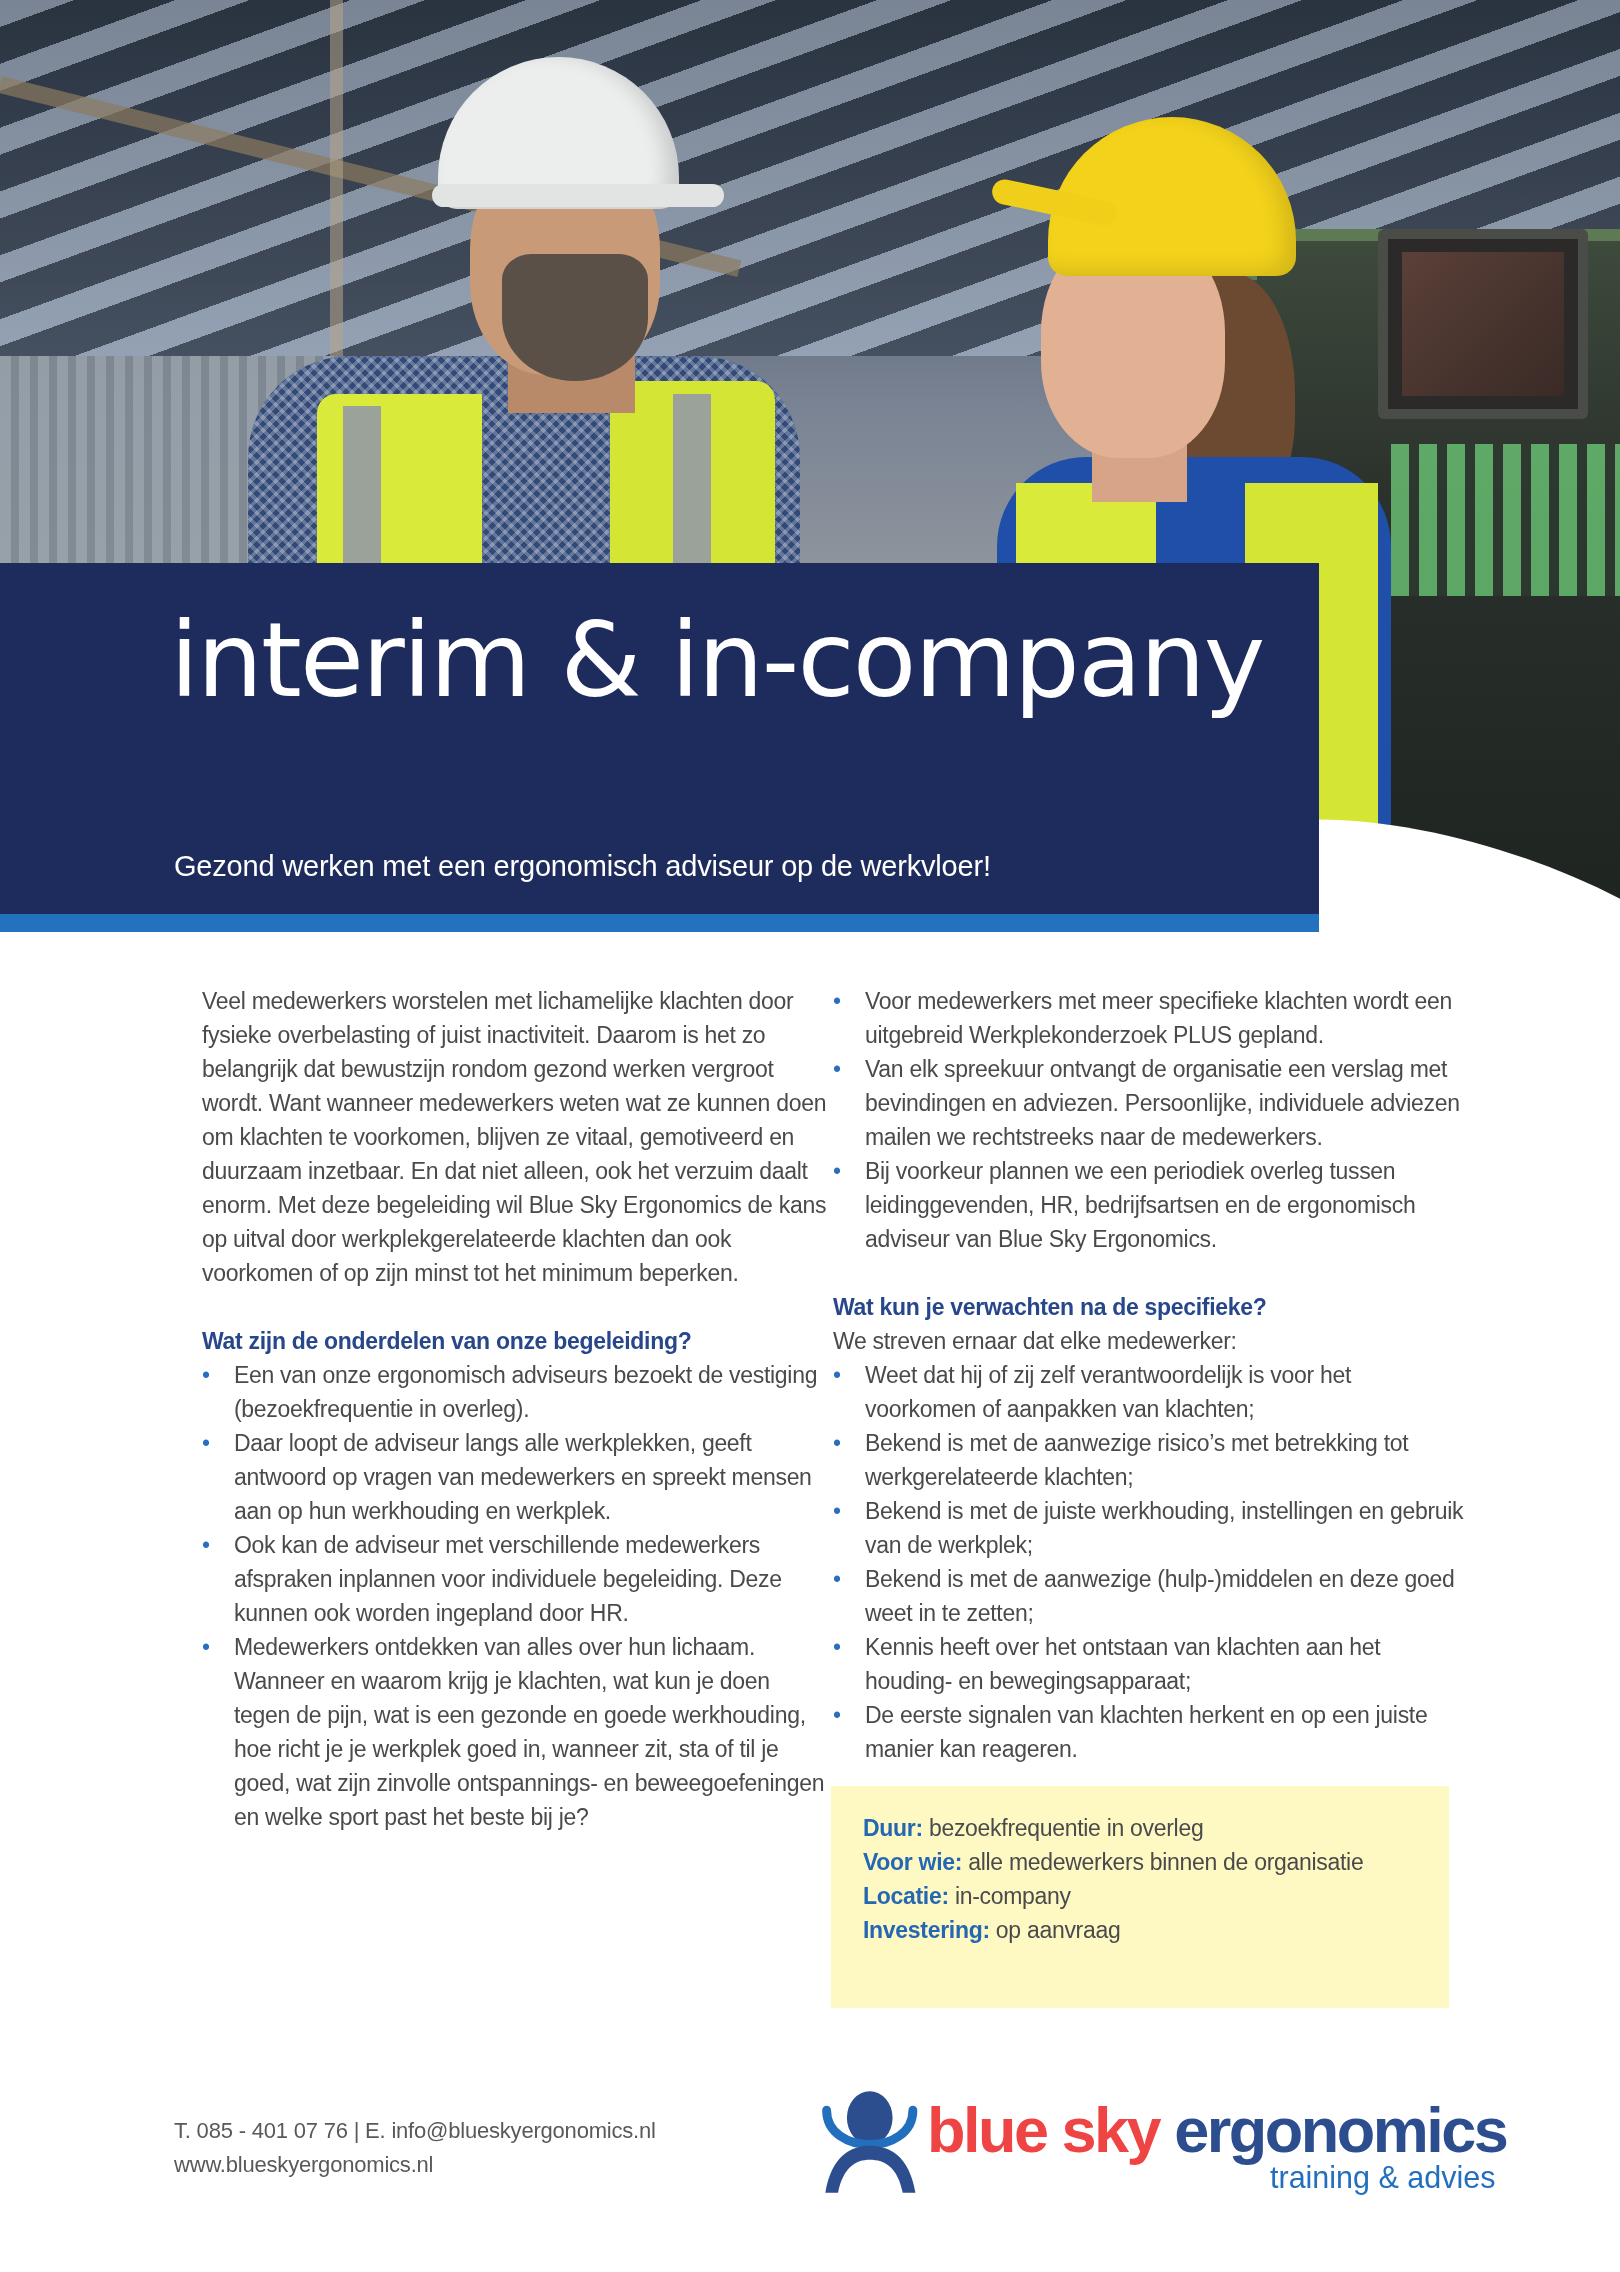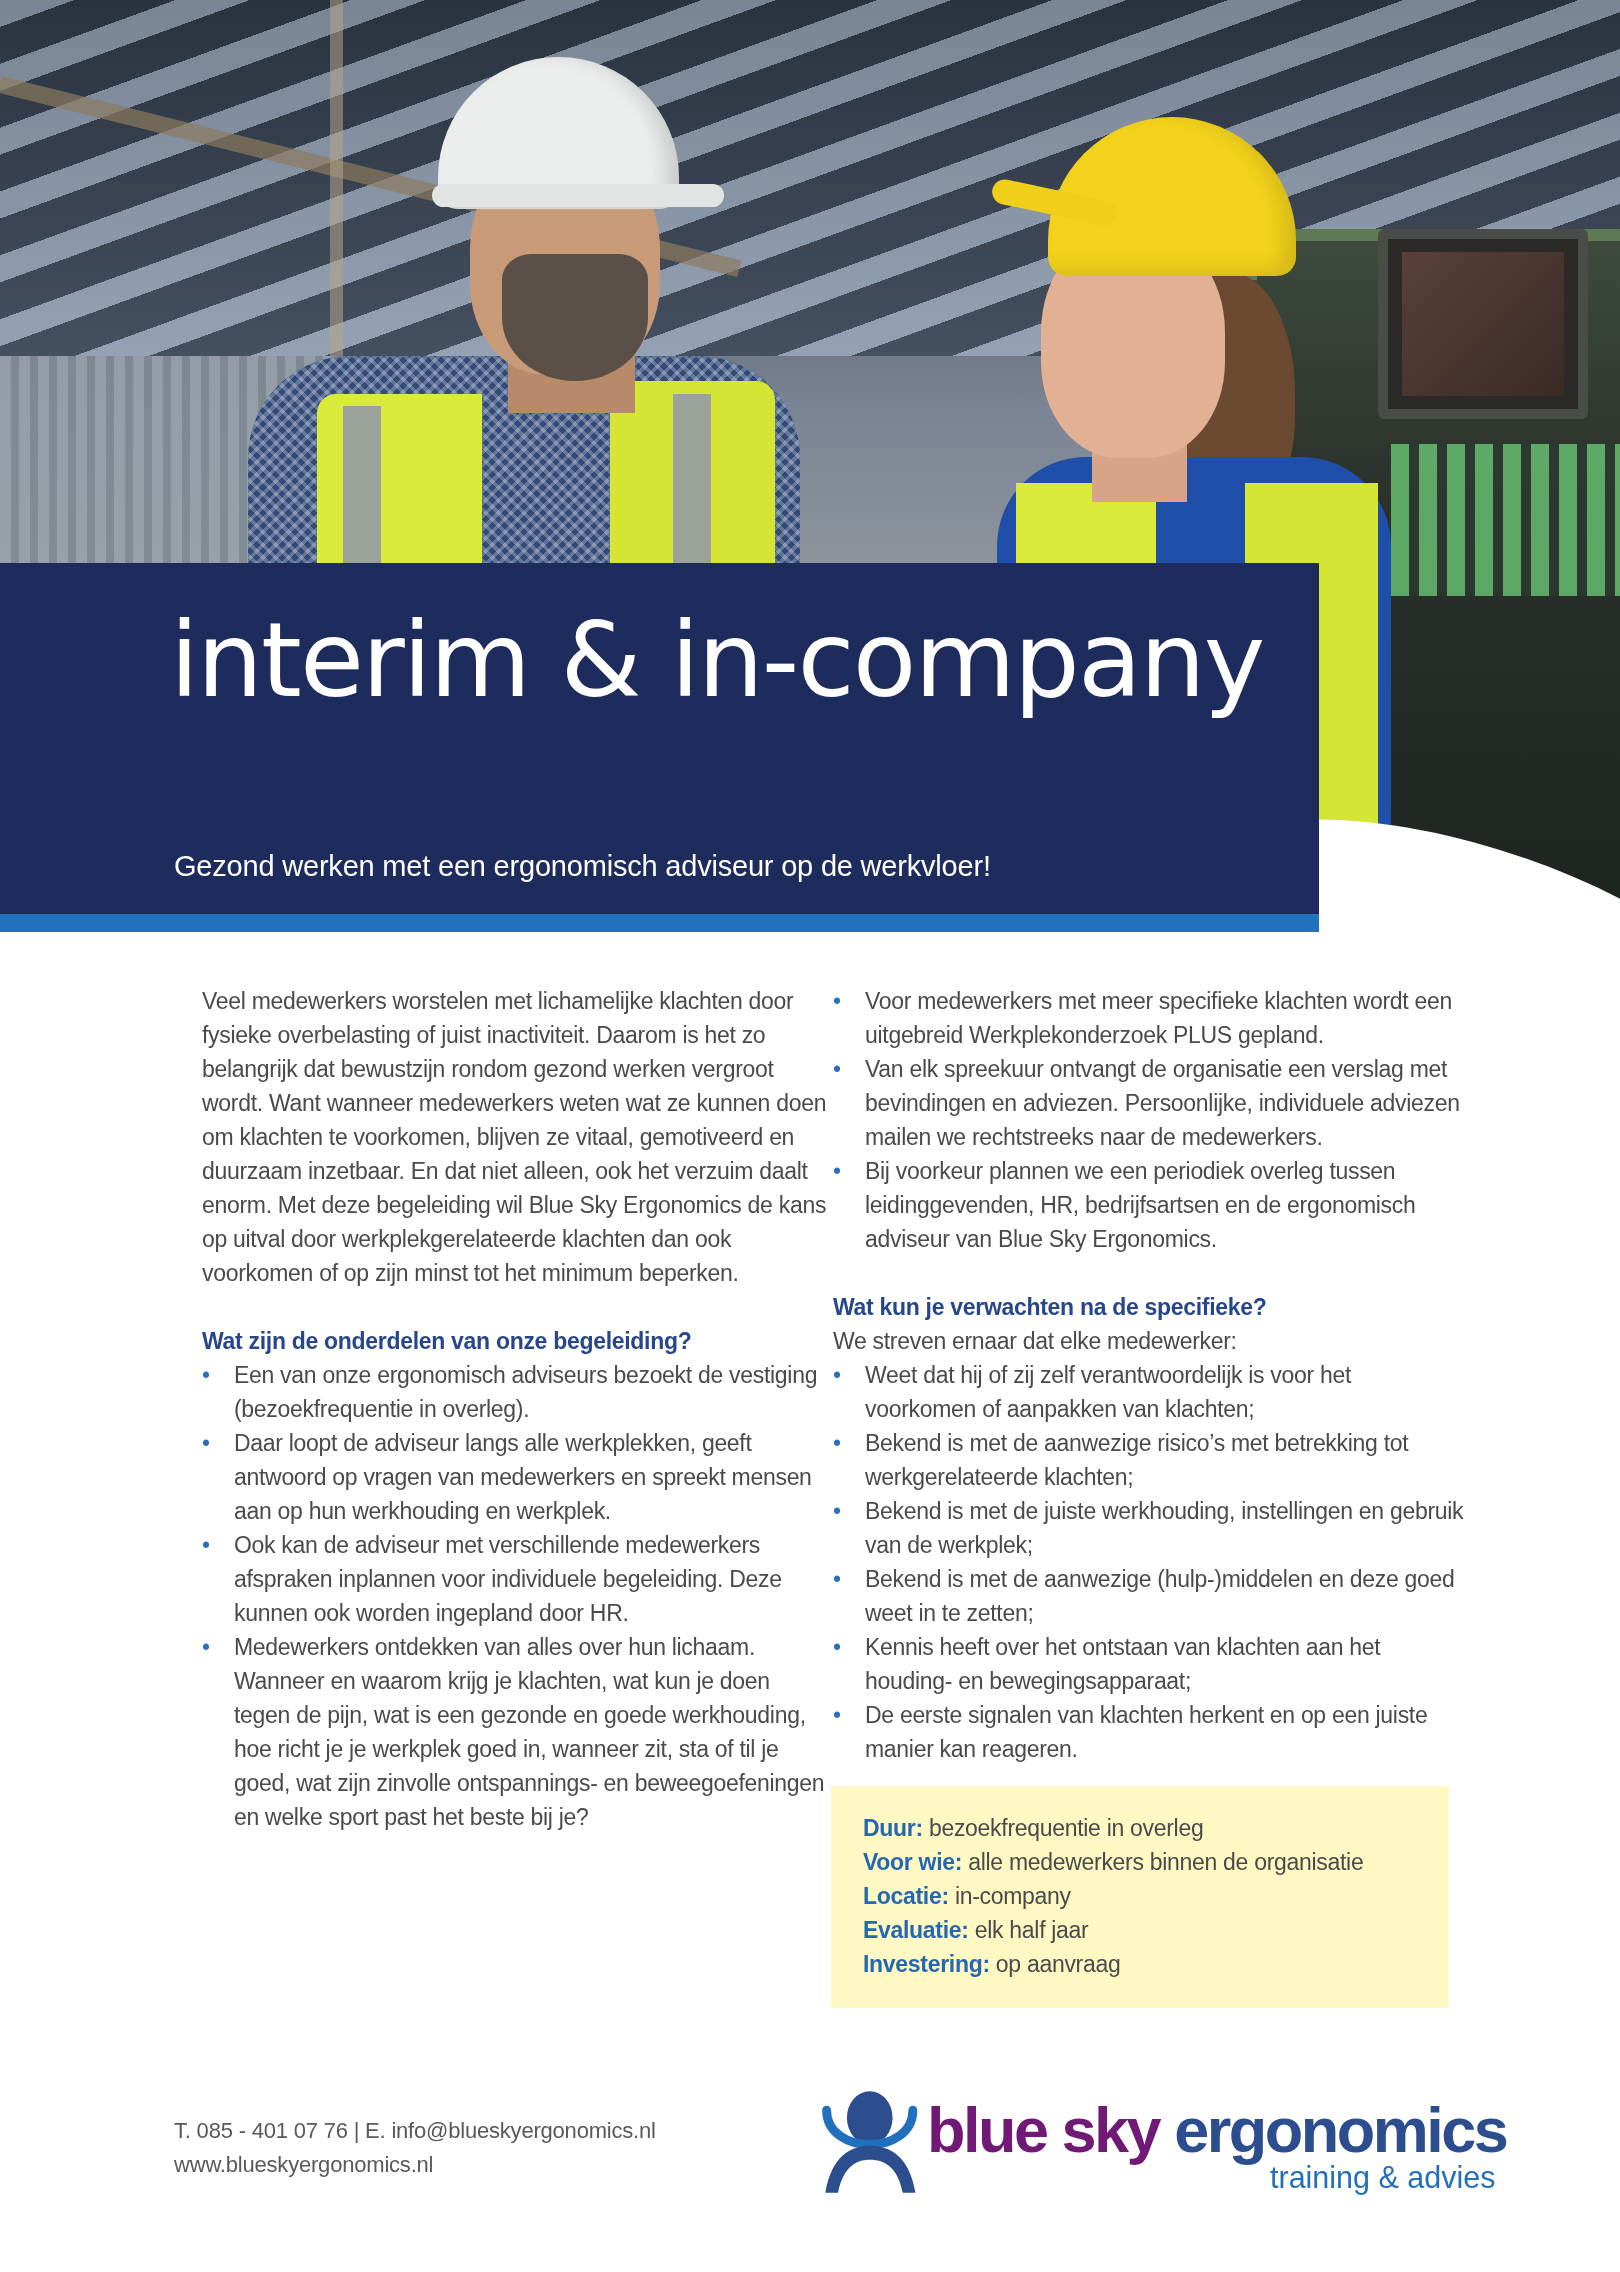--- a/index.html
+++ b/index.html
@@ -78,21 +78,21 @@
 
   .infobox { position:absolute; left:831px; top:1786px; width:618px; height:222px; background:#fef9c3; padding:25.4px 0 0 32px; font-size:23px; line-height:34px; letter-spacing:-0.3px; }
   .infobox .k { color:#2467b3; font-weight:700; }
   .infobox .v { color:#4a4a4c; }
 
   
   .footer { position:absolute; left:174px; top:2114px; font-size:22px; line-height:34px; color:#59595b; letter-spacing:-0.2px; }
 
   .logo { position:absolute; left:819px; top:2086px; width:711px; height:108px; }
   .logo-word-main { position:absolute; left:108px; top:9px; font-weight:700; font-size:63px; line-height:70px; letter-spacing:-2.5px; white-space:nowrap; }
-  .logo-word-main .light { color:#701a75; }
+  .logo-word-main .light { color:#ef4444; }
   .logo-word-main .dark { color:#2c4d8e; }
   .logo-sub { position:absolute; left:451px; top:75px; color:#2270bd; font-size:30.5px; line-height:33px; letter-spacing:0px; white-space:nowrap; }
   .logo-mark { position:absolute; left:0; top:0; width:111px; height:108px; }
 </style>
 </head>
 <body>
 
 <div class="hero">
   <div class="roof"></div>
   <div class="beam1"></div>
@@ -163,21 +163,20 @@
     <li>Bekend is met de aanwezige (hulp-)middelen en deze goed weet in te zetten;</li>
     <li>Kennis heeft over het ontstaan van klachten aan het houding- en bewegingsapparaat;</li>
     <li>De eerste signalen van klachten herkent en op een juiste manier kan reageren.</li>
   </ul>
 </div>
 
 <div class="infobox">
   <div><span class="k">Duur:</span> <span class="v">bezoekfrequentie in overleg</span></div>
   <div><span class="k">Voor wie:</span> <span class="v">alle medewerkers binnen de organisatie</span></div>
   <div><span class="k">Locatie:</span> <span class="v">in-company</span></div>
-  <div><span class="k">Evaluatie:</span> <span class="v">elk half jaar</span></div>
   <div><span class="k">Investering:</span> <span class="v">op aanvraag</span></div>
 </div>
 
 <div class="footer">
   <div>T. 085 - 401 07 76 | E. info@blueskyergonomics.nl</div>
   <div>www.blueskyergonomics.nl</div>
 </div>
 
 <div class="logo">
   <svg class="logo-mark" viewBox="0 0 175 170">

